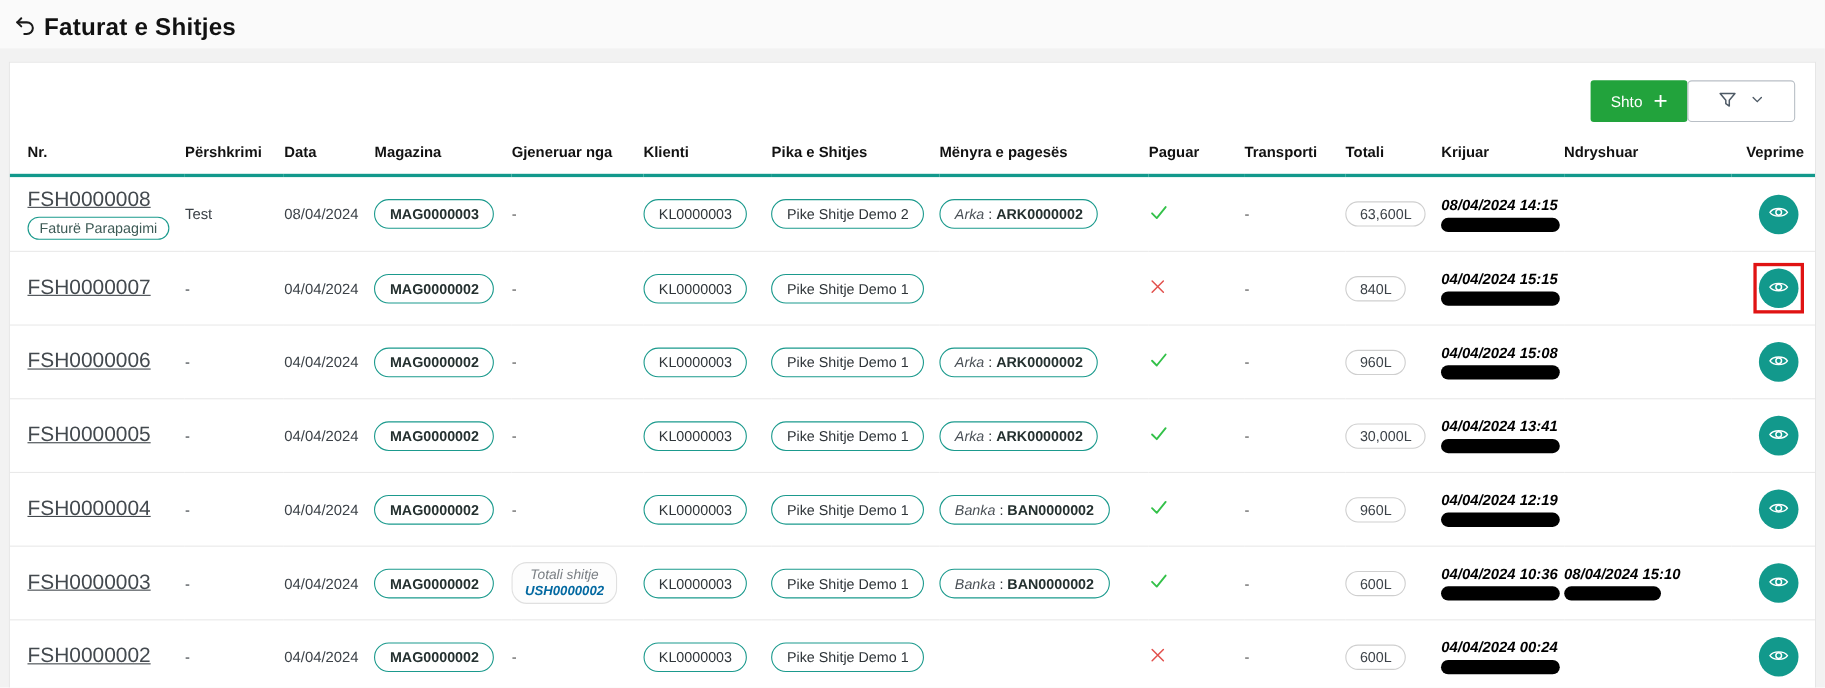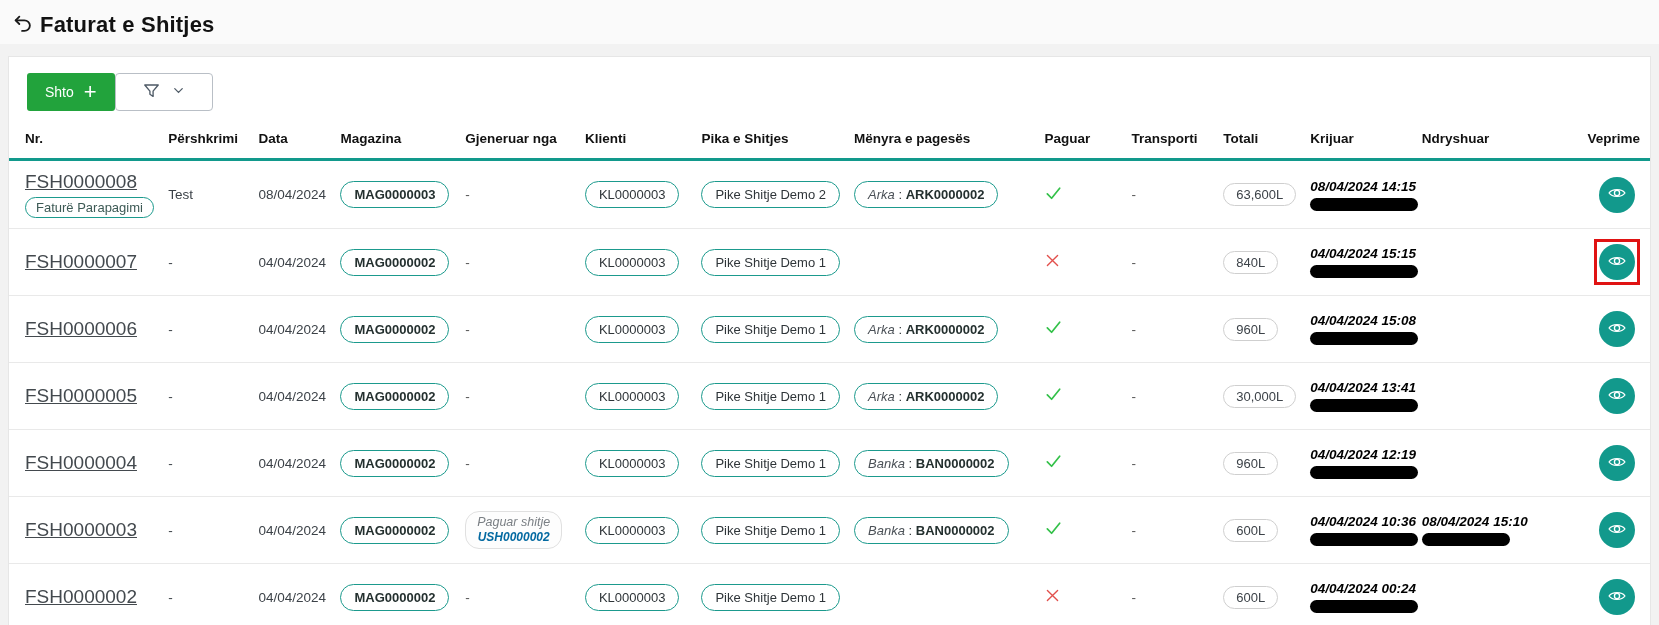--- a/index.html
+++ b/index.html
@@ -21,21 +21,21 @@
   .page-title { font-size:22px; font-weight:bold; color:#121212; letter-spacing:.2px; }
   
   .card {
     background:#ffffff;
     margin:12px 8px 0 8px;
     border:1px solid #e6e6e6;
     min-height:537px;
     position:relative;
   }
   .card-toolbar {
-    display:flex; justify-content:flex-start; align-items:flex-start;
+    display:flex; justify-content:flex-end; align-items:flex-start;
     padding:16px 18px 6px 18px;
   }
   .btn-add {
     background:#22a33c; border:none; color:#fff;
     font-family:inherit; font-size:14px;
     display:flex; align-items:center; gap:10px;
     padding:10px 18px; border-radius:3px; cursor:pointer;
     height:38px;
   }
   .btn-add .plus { font-size:22px; font-weight:300; line-height:14px; }
@@ -440,21 +440,21 @@
     <td>
       <div class="nr-text">FSH0000003</div>
 
     </td>
     <td><span>-</span></td>
     <td><span>04/04/2024</span></td>
     <td>
       <span class="pill bold">MAG0000002</span>
     </td>
     <td>
-      <span class="dash"></span><span class="pill-gen"><span class="gen-top">Paguar shitje</span><span class="gen-bot">USH0000002</span></span>
+      <span class="dash"></span><span class="pill-gen"><span class="gen-top">Totali shitje</span><span class="gen-bot">USH0000002</span></span>
     </td>
     <td>
       <span class="pill">KL0000003</span>
     </td>
     <td>
       <span class="pill">Pike Shitje Demo 1</span>
     </td>
     <td>
       <span class="pill"><span class="pagesa-label">Banka</span><span> : </span><span class="pagesa-code">BAN0000002</span></span>
     </td>

